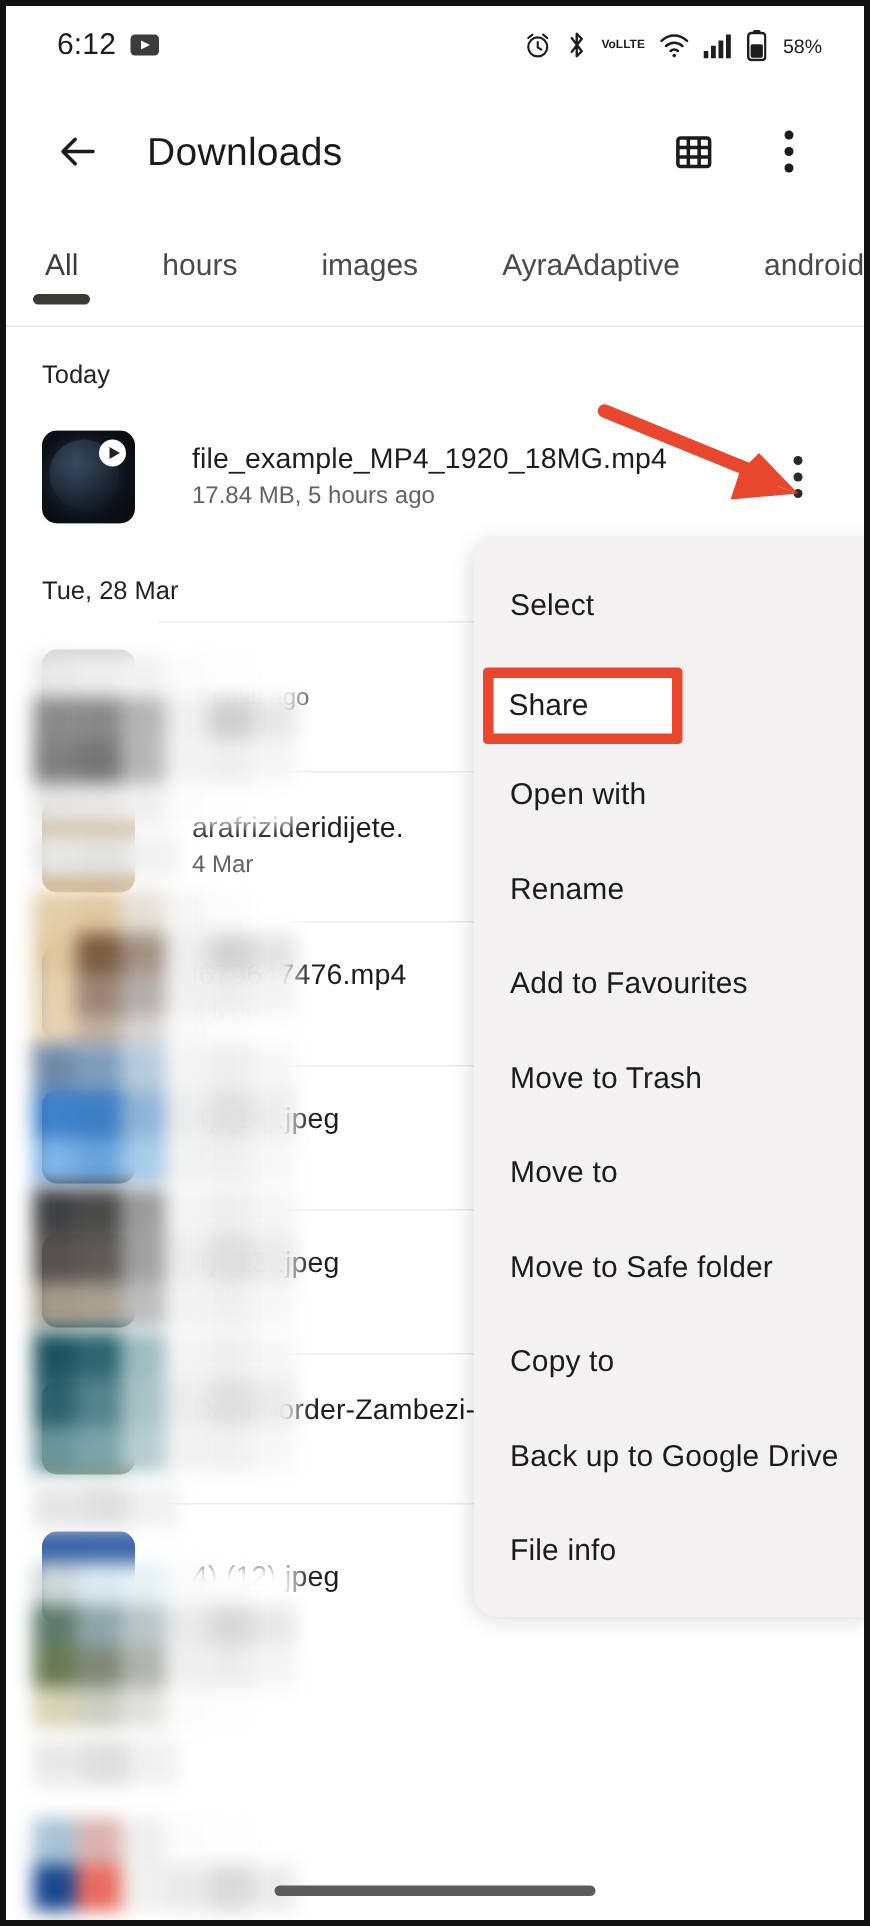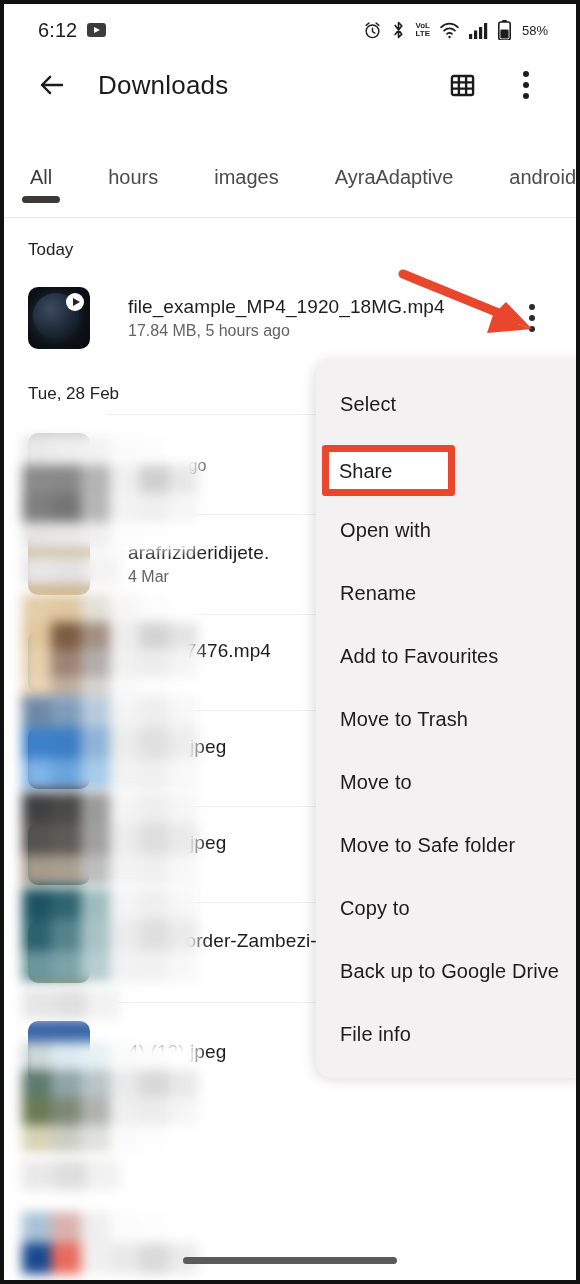--- a/index.html
+++ b/index.html
@@ -76,21 +76,21 @@
     line-height: 8px;
     font-weight: bold;
     color: #1d1d1d;
     text-align: center;
     font-family: "Liberation Sans", sans-serif;
   }
 
   
   #app-bar {
     position: absolute;
-    top: 36px; left: 0; right: 0;
+    top: 52px; left: 0; right: 0;
     height: 90px;
     display: flex;
     align-items: center;
     padding: 0 26px 0 24px;
     box-sizing: border-box;
     background: #ffffff;
   }
   #back-btn {
     width: 48px; height: 48px;
     display: flex; align-items: center; justify-content: center;
@@ -358,21 +358,21 @@
       <svg class="sb-icon" width="19" height="19" viewBox="0 0 24 24">
         <circle cx="12" cy="13" r="8" fill="none" stroke="#1d1d1d" stroke-width="1.8"></circle>
         <path d="M12 9v4.4l3 1.8" fill="none" stroke="#1d1d1d" stroke-width="1.8" stroke-linecap="round"></path>
         <path d="M4 5.5 7.5 2.6M20 5.5 16.5 2.6" stroke="#1d1d1d" stroke-width="1.8" stroke-linecap="round"></path>
       </svg>
 
       <svg class="sb-icon" width="15" height="20" viewBox="0 0 16 24">
         <path d="M4 6.5 12 17 8 21V3l4 4L4 17.5" fill="none" stroke="#1d1d1d" stroke-width="1.9" stroke-linejoin="round" stroke-linecap="round"></path>
       </svg>
 
-      <div style="display:flex;flex-direction:column;justify-content:center;">
+      <div style="display:flex;flex-direction:row;justify-content:center;">
         <div class="volte-glyph">VoL</div>
         <div class="volte-glyph">LTE</div>
       </div>
 
       <svg class="sb-icon" width="21" height="17" viewBox="0 0 24 20">
         <path d="M2 6.2C5 3.4 8.4 2 12 2s7 1.4 10 4.2" fill="none" stroke="#1d1d1d" stroke-width="2" stroke-linecap="round"></path>
         <path d="M5.6 10.2C7.4 8.5 9.6 7.6 12 7.6s4.6.9 6.4 2.6" fill="none" stroke="#1d1d1d" stroke-width="2" stroke-linecap="round"></path>
         <path d="M9.1 14.1c.85-.8 1.83-1.2 2.9-1.2s2.05.4 2.9 1.2" fill="none" stroke="#1d1d1d" stroke-width="2" stroke-linecap="round"></path>
         <circle cx="12" cy="17.6" r="1.4" fill="#1d1d1d"></circle>
       </svg>
@@ -442,21 +442,21 @@
         <div class="file-name">file_example_MP4_1920_18MG.mp4</div>
         <div class="file-sub">17.84 MB, 5 hours ago</div>
       </div>
       <div class="row-kebab">
         <i></i>
           <i></i>
           <i></i>
       </div>
     </div>
 
-    <div class="section-header" style="padding-top:18px;">Tue, 28 Feb</div>
+    <div class="section-header" style="padding-top:18px;">Tue, 28 Mar</div>
 
     <div class="file-row blurred with-divider" style="height:100px;">
       <div class="thumb" style="background:#cfcfcf;"></div>
       <div class="file-meta">
         <div class="file-name"></div>
         <div class="file-sub" style="color:#636363;">7 days ago</div>
       </div>
     </div>
 
     <div class="file-row blurred" style="height:100px;">

